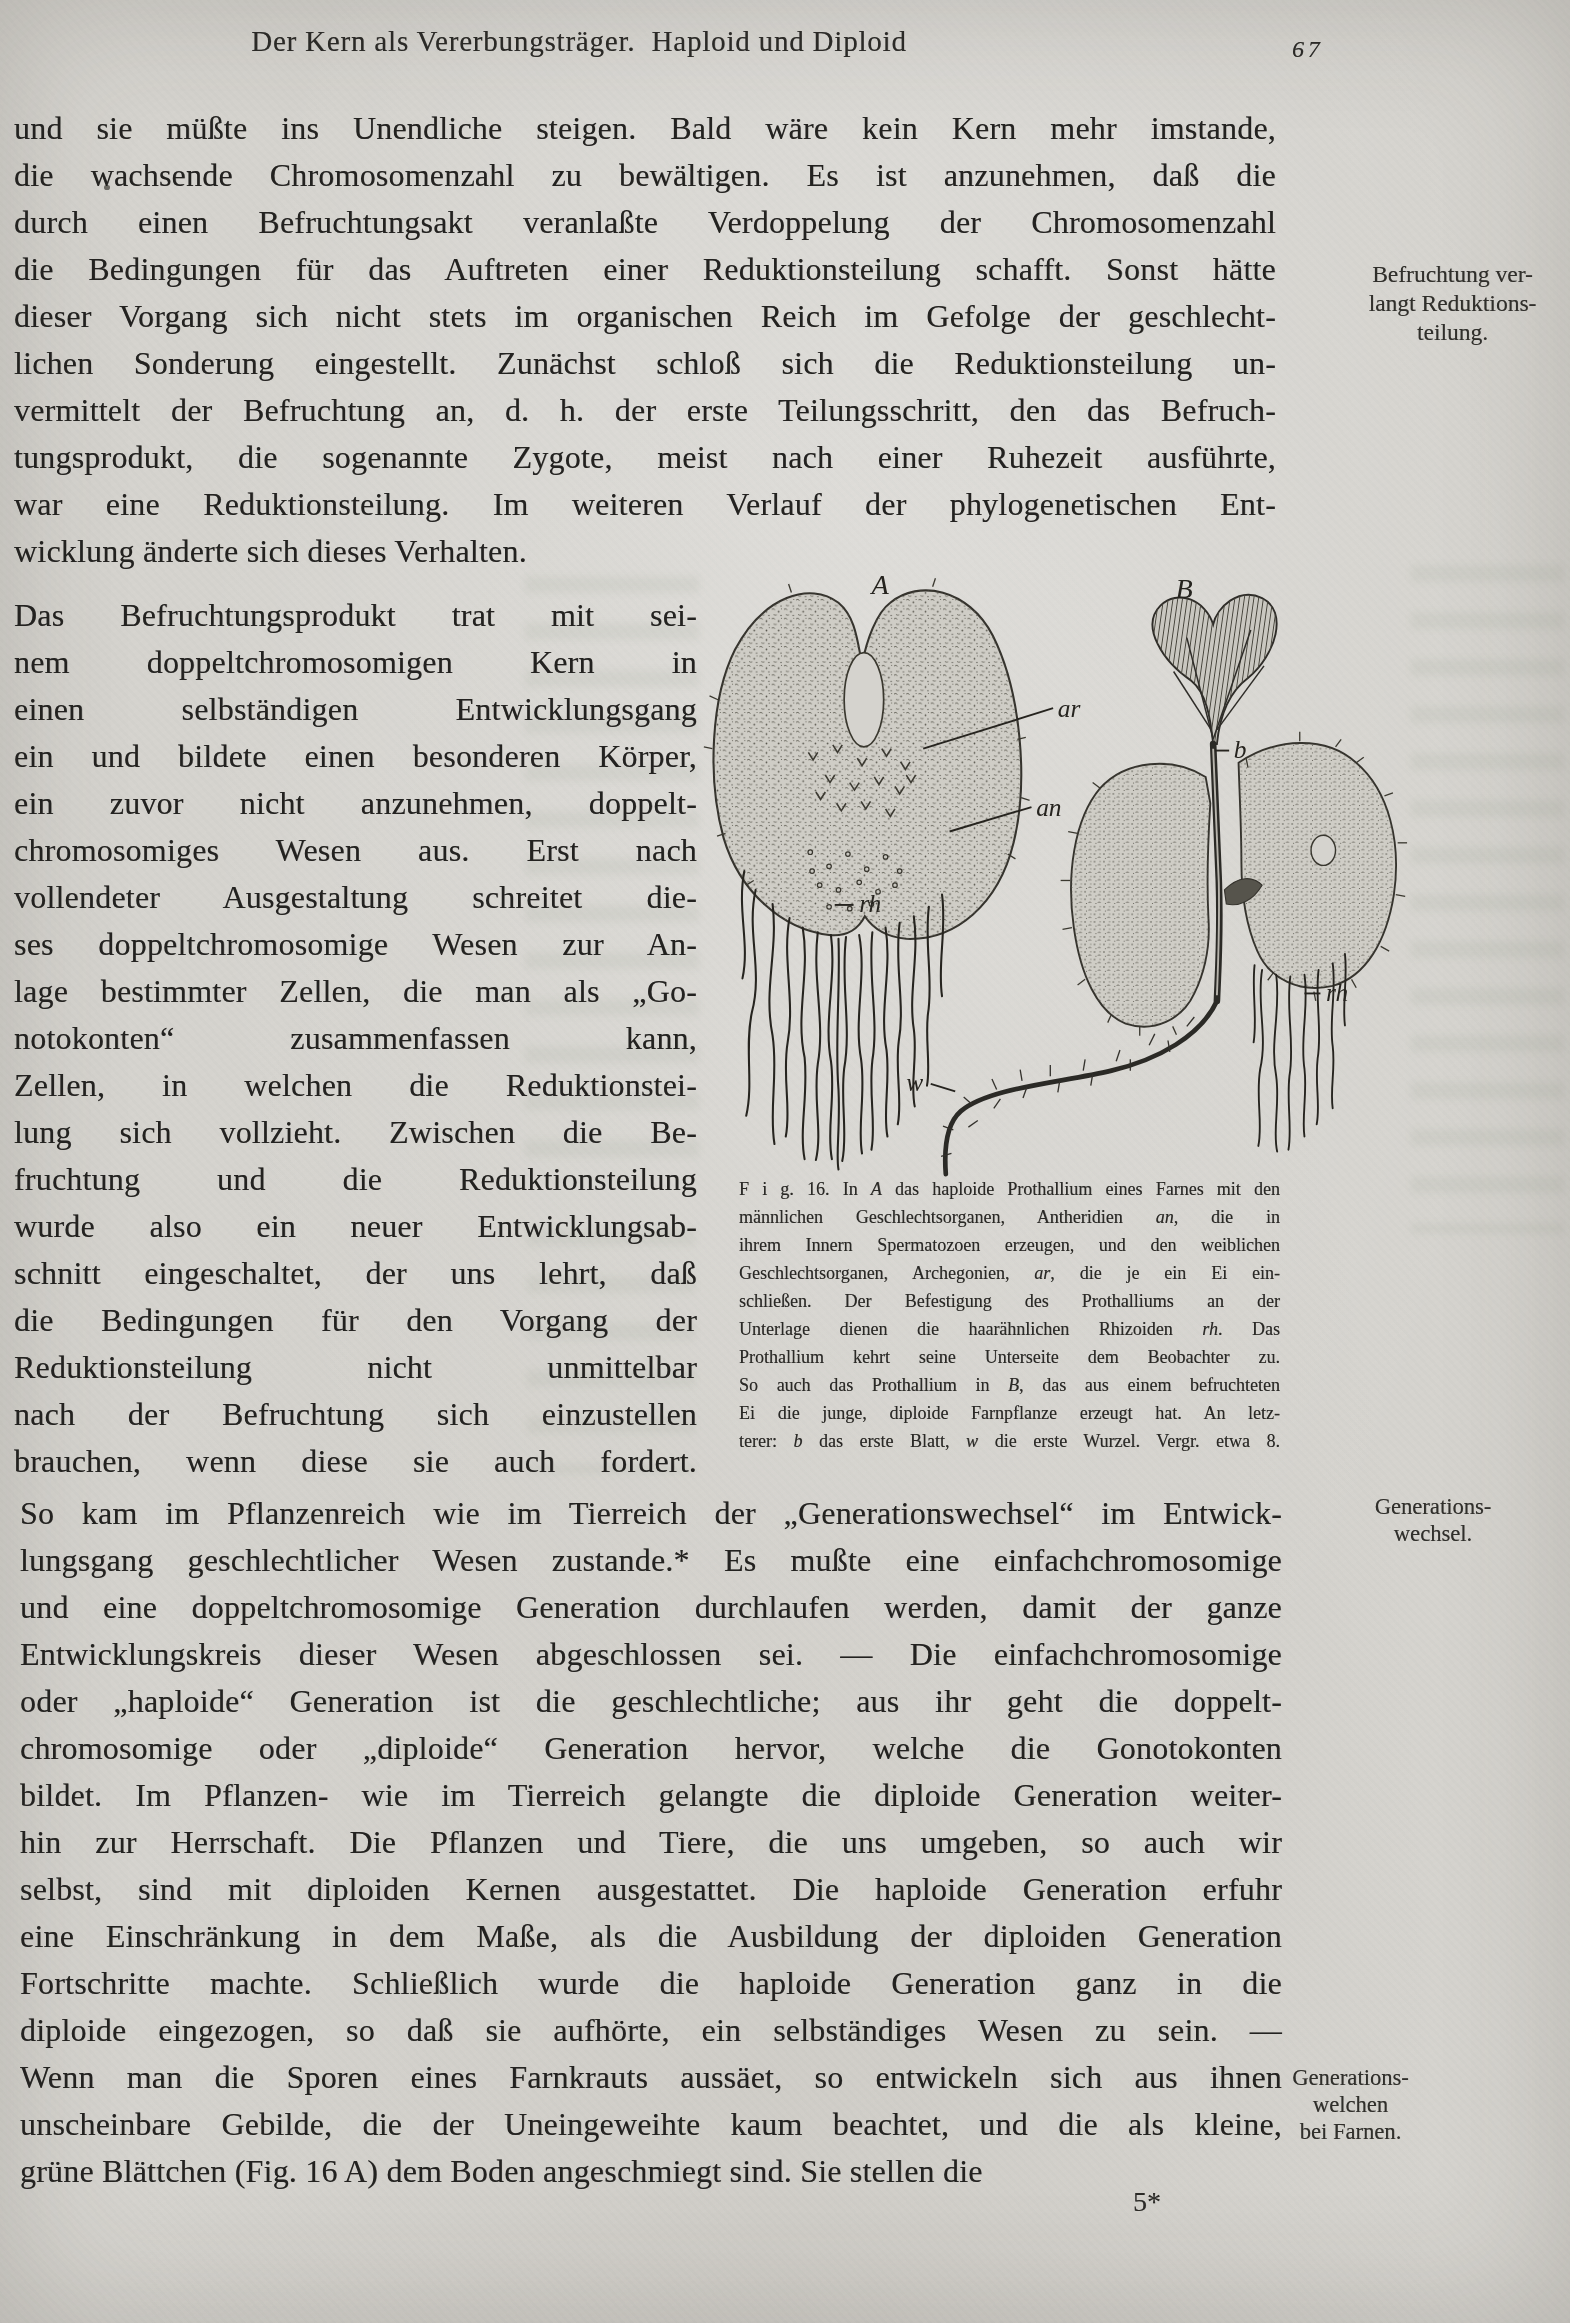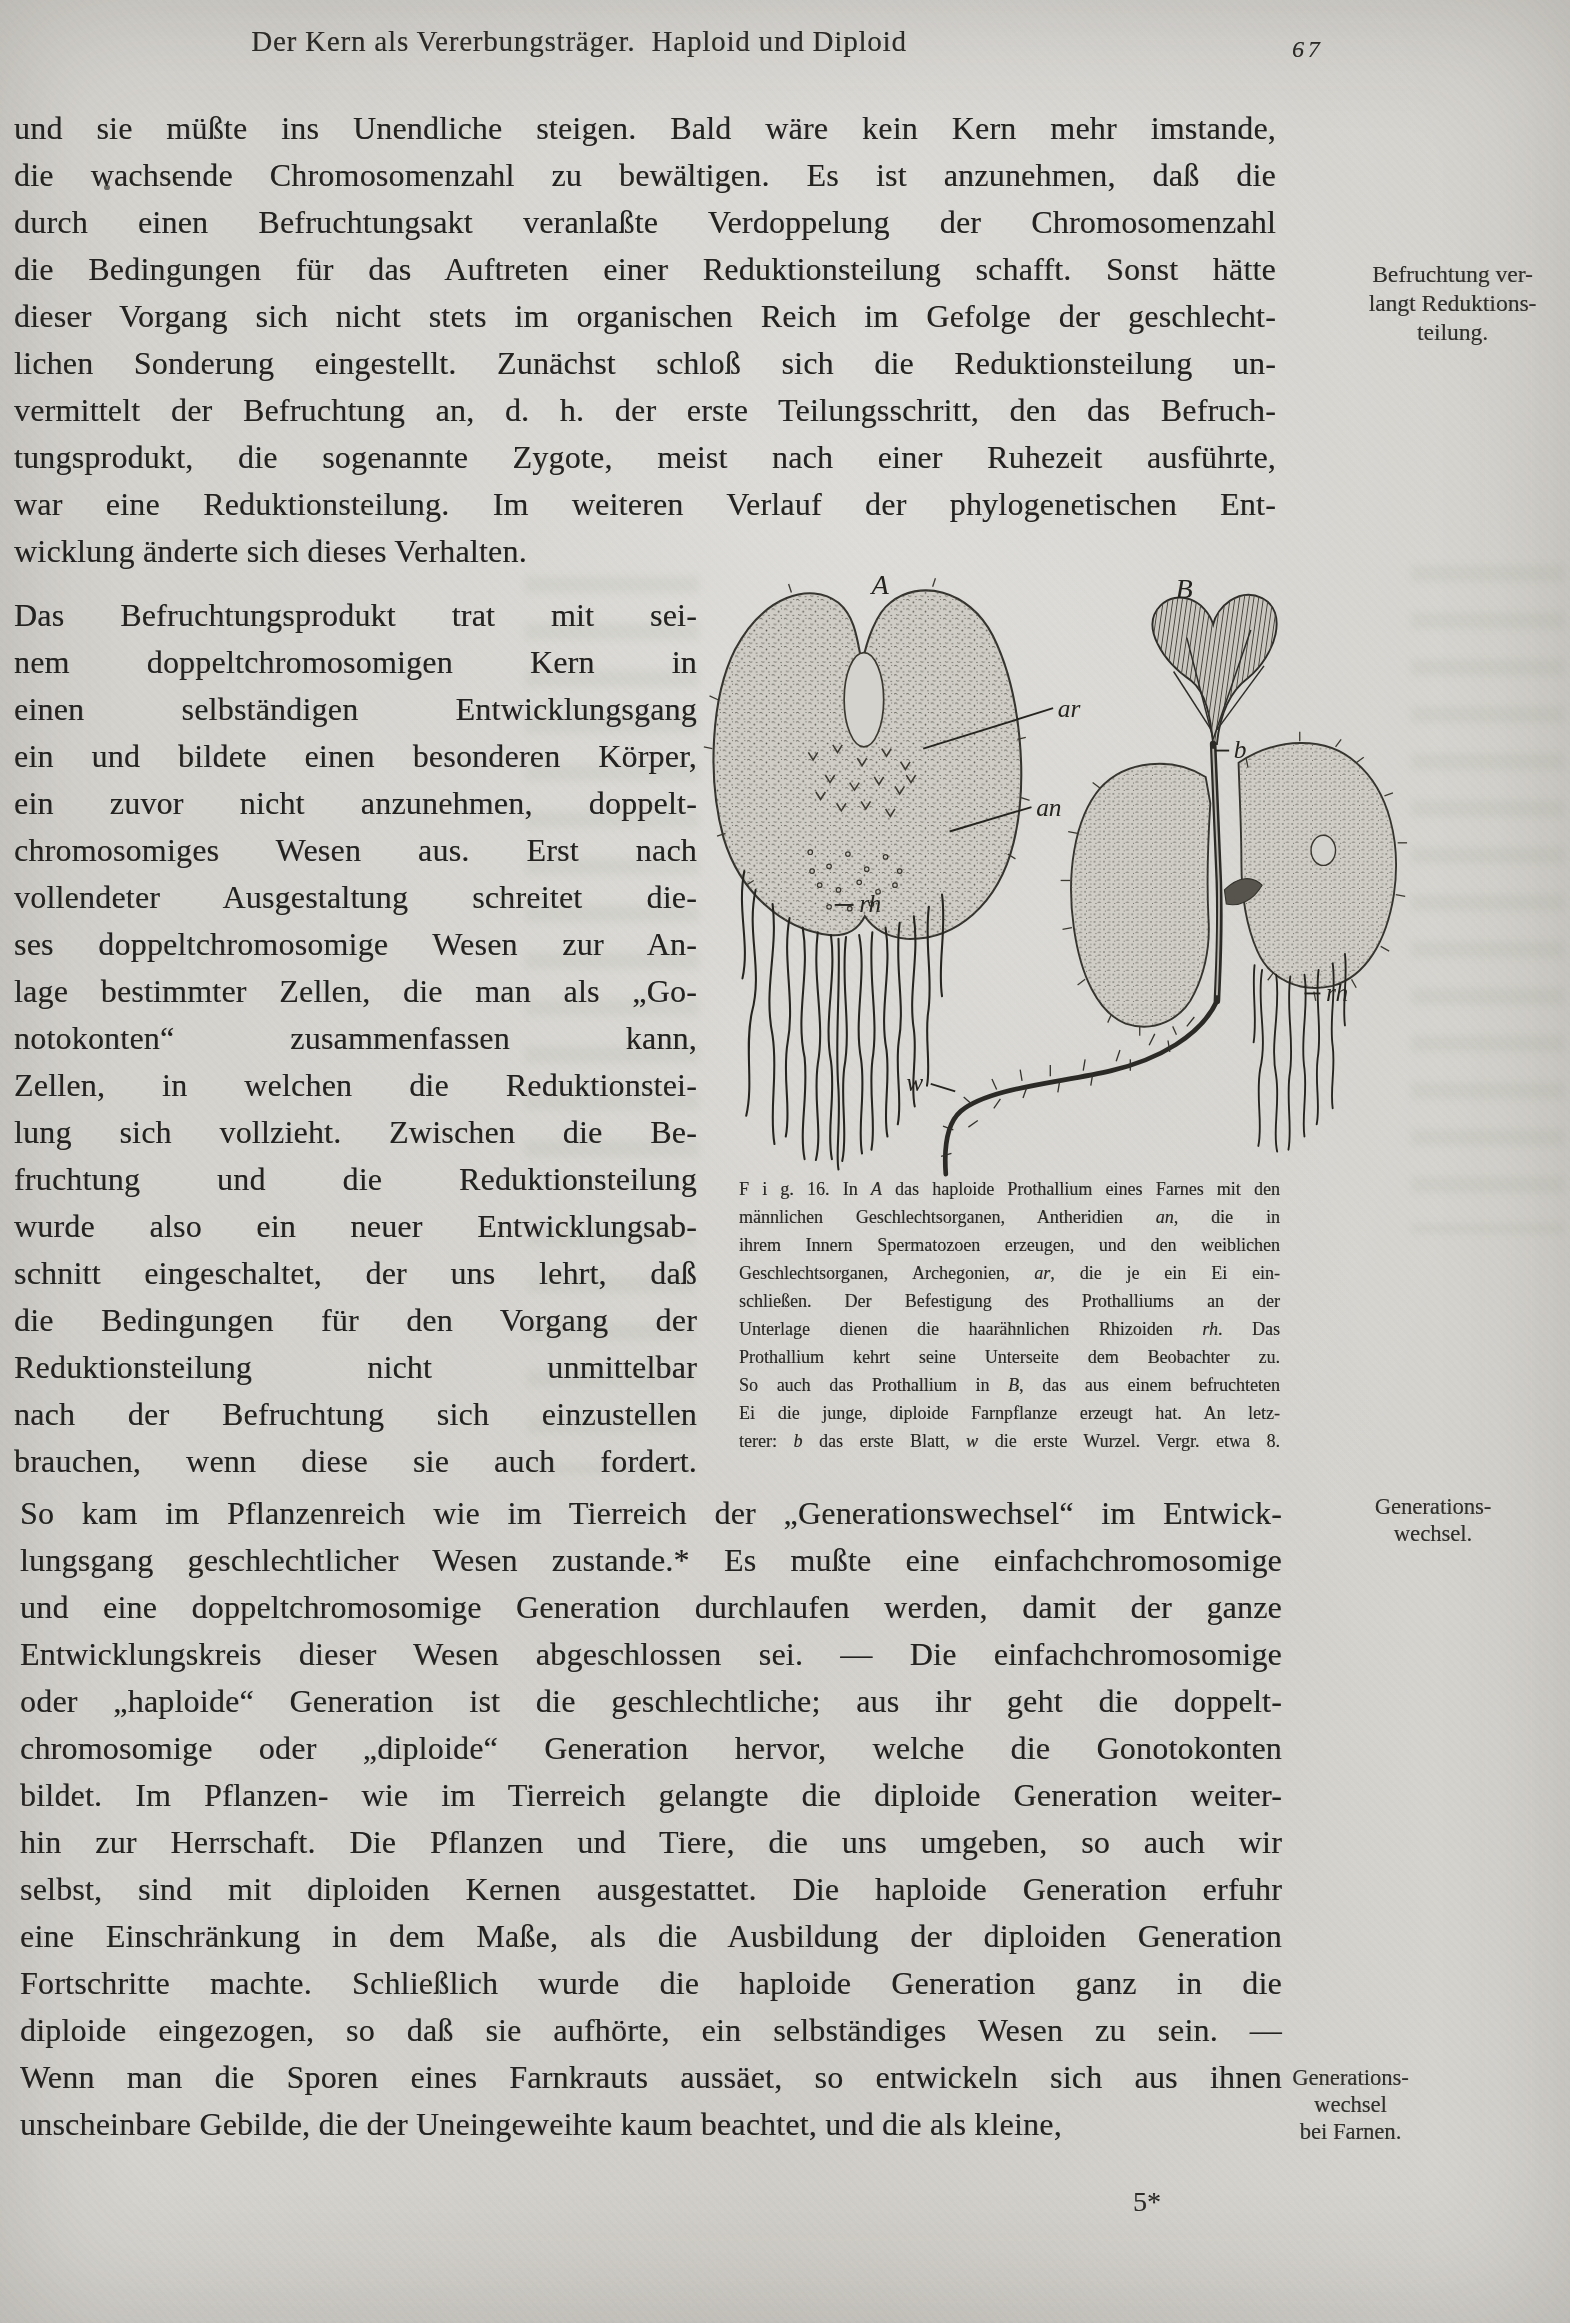--- a/index.html
+++ b/index.html
@@ -333,32 +333,33 @@
       <div class="line">oder „haploide“ Generation ist die geschlechtliche; aus ihr geht die doppelt-</div>
       <div class="line">chromosomige oder „diploide“ Generation hervor, welche die Gonotokonten</div>
       <div class="line">bildet.  Im Pflanzen- wie im Tierreich gelangte die diploide Generation weiter-</div>
       <div class="line">hin zur Herrschaft.  Die Pflanzen und Tiere, die uns umgeben, so auch wir</div>
       <div class="line">selbst, sind mit diploiden Kernen ausgestattet.  Die haploide Generation erfuhr</div>
       <div class="line">eine Einschränkung in dem Maße, als die Ausbildung der diploiden Generation</div>
       <div class="line">Fortschritte machte.  Schließlich wurde die haploide Generation ganz in die</div>
       <div class="line">diploide eingezogen, so daß sie aufhörte, ein selbständiges Wesen zu sein. —</div>
       <div class="line">Wenn man die Sporen eines Farnkrauts aussäet, so entwickeln sich aus ihnen</div>
       <div class="line">unscheinbare Gebilde, die der Uneingeweihte kaum beachtet, und die als kleine,</div>
+      <div class="line">grüne Blättchen (Fig. 16 A) dem Boden angeschmiegt sind.  Sie stellen die</div>
     </section>
 
   <aside class="note note1 txt">
       <div class="line">Befruchtung ver-</div>
       <div class="line">langt Reduktions-</div>
       <div class="line">teilung.</div>
     </aside>
   <aside class="note note2 txt">
       <div class="line">Generations-</div>
       <div class="line">wechsel.</div>
     </aside>
   <aside class="note note3 txt">
       <div class="line">Generations-</div>
-      <div class="line">wechsel</div>
+      <div class="line">welchen</div>
       <div class="line">bei Farnen.</div>
     </aside>
 
   <div class="sig txt">5*</div>
 </div>
 
 
 </body></html>

